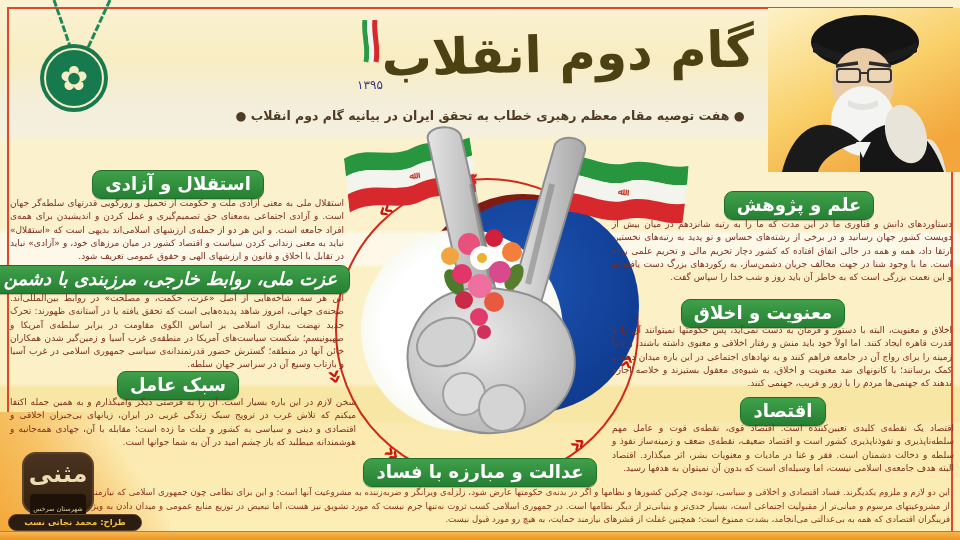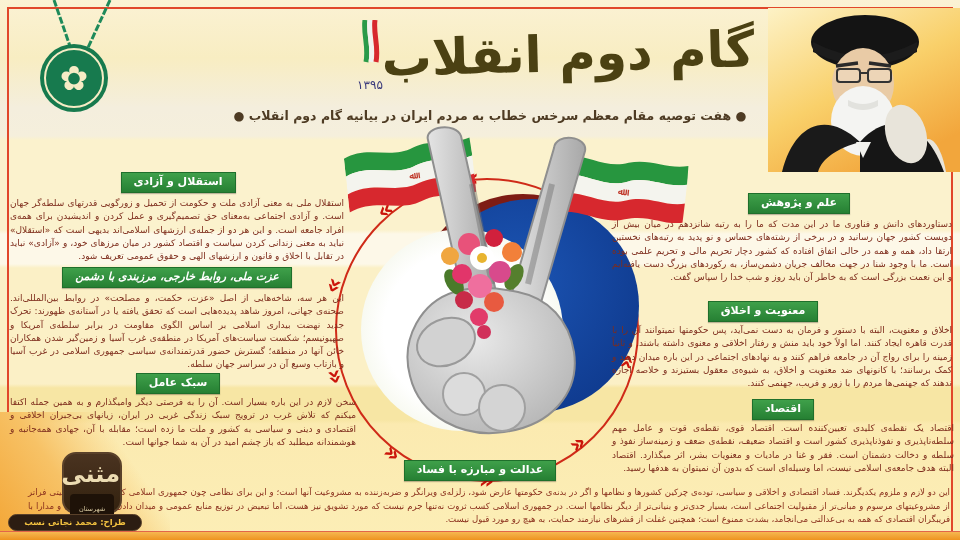--- a/index.html
+++ b/index.html
@@ -25,22 +25,22 @@
     font-size:50px;font-weight:bold;color:#4b4113;letter-spacing:-1px;line-height:92px;
     transform:rotate(-1.5deg);}
   .subtitle{position:absolute;left:225px;top:108px;width:530px;text-align:center;z-index:4;
     font-size:12.5px;font-weight:bold;color:#4e3b23;}
   .year-ornament{position:absolute;left:344px;top:20px;width:52px;height:84px;z-index:4;text-align:center;}
   .year-ornament .digits{position:absolute;left:0;top:58px;width:52px;font-size:12px;font-weight:normal;color:#3a3a7c;}
 
   
   .pill-row{position:absolute;z-index:5;text-align:center;}
   .pill{display:inline-block;direction:rtl;background:linear-gradient(180deg,#3fa04a,#268033);
-    border:1px solid #1f6f2b;border-radius:0;padding:2px 12px 4px;color:#fff;
-    font-size:11px;font-weight:bold;box-shadow:0 1px 1px rgba(0,0,0,.25);white-space:nowrap;}
+    border:1px solid #1f6f2b;border-radius:9px;padding:2px 12px 4px;color:#fff;
+    font-size:18px;font-weight:bold;box-shadow:0 1px 1px rgba(0,0,0,.25);white-space:nowrap;}
   .body{position:absolute;z-index:5;direction:rtl;text-align:justify;text-align-last:right;
     color:#7e2d1d;font-size:9px;line-height:13.3px;font-weight:500;}
   .bottom-body{color:#8a2f1c;font-size:8.6px;line-height:13.5px;}
 
   
   .ring{position:absolute;left:335px;top:178px;width:304px;height:304px;border-radius:50%;
     border:2px solid #cf2a18;z-index:2;}
   .chev{position:absolute;left:487px;top:330px;width:0;height:0;z-index:2;}
   .chev span{position:absolute;font-size:24px;font-weight:bold;color:#cb150b;line-height:0;
     transform:rotate(var(--a)) translateX(152px) rotate(92deg) translate(-50%,-50%);}
@@ -51,23 +51,23 @@
   .disc.white{left:361px;top:229px;width:202px;height:202px;z-index:2;
     background:radial-gradient(circle,#ffffff 55%,#f3f6e8 82%,#e6eed6 100%);}
   .flag{position:absolute;z-index:3;}
   .hand{position:absolute;left:342px;top:124px;width:302px;height:346px;z-index:3;}
   .flowers{position:absolute;left:424px;top:222px;width:118px;height:120px;z-index:4;}
 
   .portrait{position:absolute;left:768px;top:8px;width:192px;height:164px;z-index:5;}
   .pendant{position:absolute;left:24px;top:0;width:110px;height:125px;z-index:5;}
 
   
-  .logo-badge{position:absolute;left:22px;top:452px;width:60px;height:62px;z-index:6;
+  .logo-badge{position:absolute;left:22px;top:452px;width:72px;height:62px;z-index:6;
     background:linear-gradient(180deg,#4a3320,#33220f);border-radius:14px;border:2px solid #5a412a;
-    color:#ecdcb2;text-align:center;direction:rtl;margin-left:40px;}
+    color:#ecdcb2;text-align:center;direction:rtl;}
   .logo-badge .logo-main{display:block;font-size:24px;font-weight:bold;line-height:40px;}
   .logo-badge .logo-sub{display:block;font-size:6.5px;background:#1e1208;border-radius:4px;
     margin:0 6px;padding:11px 0;color:#d8c9a0;}
   .credit{position:absolute;left:8px;top:514px;width:134px;height:17px;z-index:6;
     background:#2c1d12;border:1px solid #5a412a;border-radius:9px;color:#f0c040;
     font-size:8.5px;font-weight:bold;text-align:center;line-height:15px;direction:rtl;}
 </style>
 </head>
 <body>
 
@@ -88,21 +88,21 @@
 
   <div class="title">گام دوم انقلاب</div>
   <div class="year-ornament">
     <svg width="34" height="58" viewBox="0 0 34 58" style="position:absolute;left:9px;top:0;">
       <path d="M12,0 C10,14 16,26 13,42" stroke="#2a9a48" stroke-width="5" fill="none"></path>
       <path d="M17,0 C15,14 21,26 18,42" stroke="#f2f2ee" stroke-width="5" fill="none"></path>
       <path d="M22,0 C20,14 26,26 23,42" stroke="#d7282e" stroke-width="5" fill="none"></path>
     </svg>
     <span class="digits">۱۳۹۵</span>
   </div>
-  <div class="subtitle">● هفت توصیه مقام معظم سرخس خطاب به مردم ایران در بیانیه گام دوم انقلاب ●</div>
+  <div class="subtitle">● هفت توصیه مقام معظم رهبری خطاب به تحقق ایران در بیانیه گام دوم انقلاب ●</div>
 
   <div class="ring"></div>
   <div class="chev">
     <span style="--a:15deg">»</span>
       <span style="--a:52deg">»</span>
       <span style="--a:90deg">»</span>
     <span style="--a:128deg">»</span>
       <span style="--a:165deg">»</span>
       <span style="--a:200deg">»</span>
     <span style="--a:235deg">»</span>

